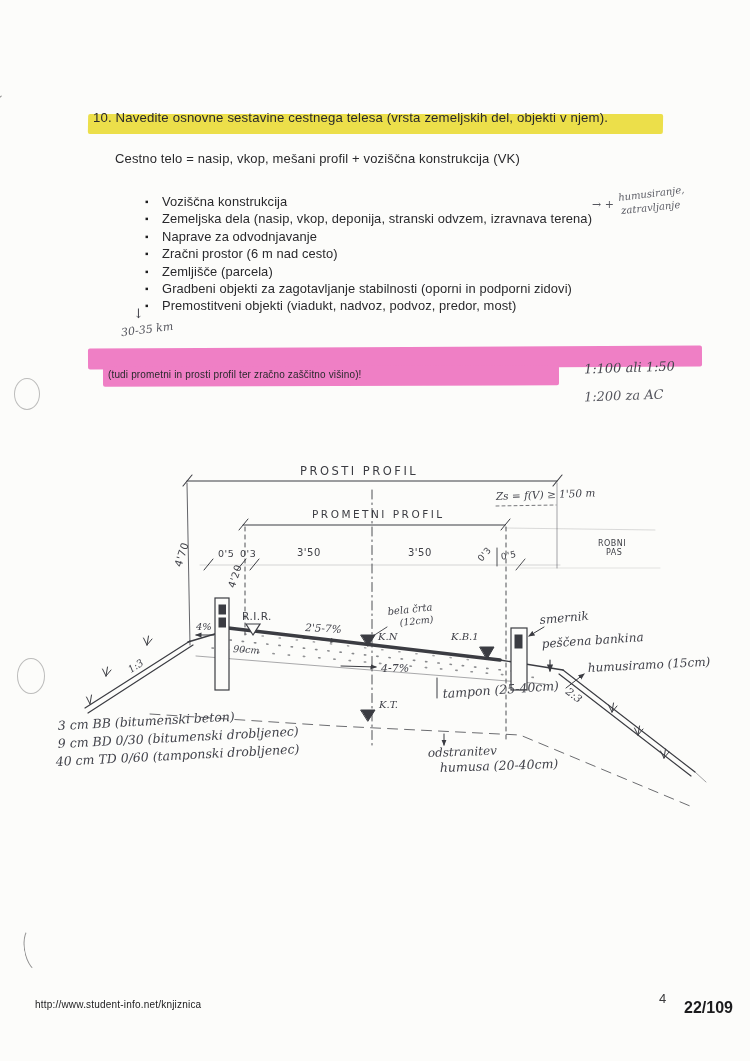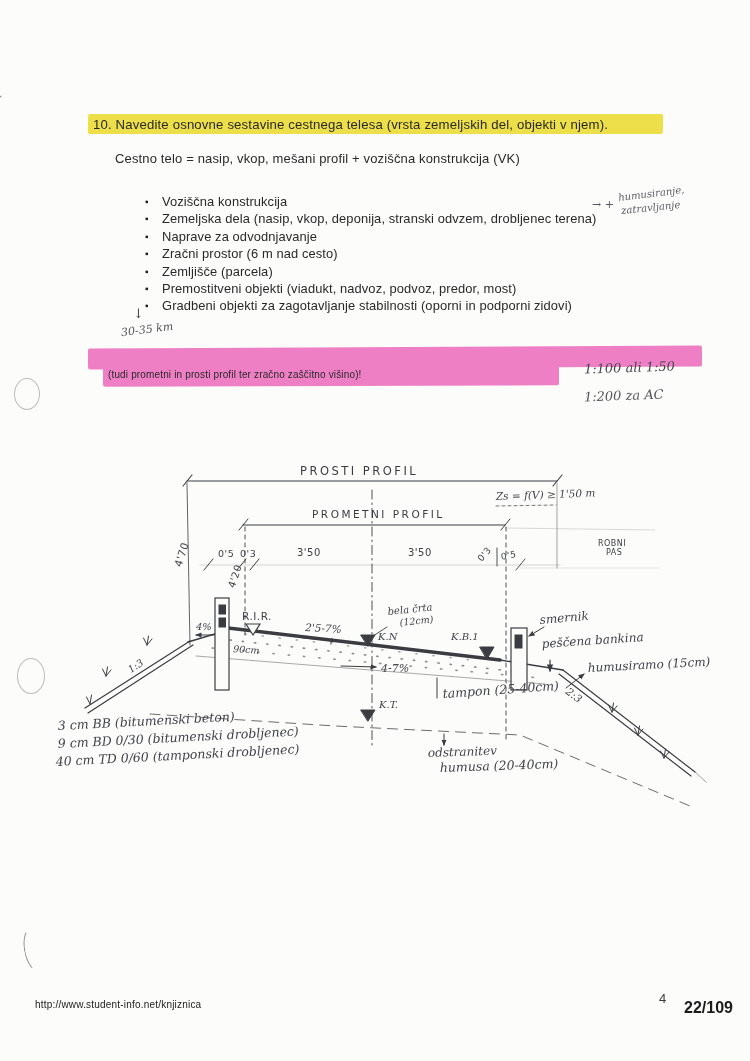--- a/index.html
+++ b/index.html
@@ -29,32 +29,32 @@
 <body>
 
 <div id="page">
 
   <div class="bindmark arcL" style="left:-8px;top:92px;width:24px;height:42px;transform:rotate(14deg);"></div>
   <div class="bindmark ring" style="left:14px;top:378px;width:24px;height:30px;"></div>
   <div class="bindmark ring" style="left:17px;top:658px;width:26px;height:34px;"></div>
   <div class="bindmark arcL" style="left:24px;top:926px;width:22px;height:44px;transform:rotate(-10deg);"></div>
 
   <div class="hl hl-yellow" style="left:88px;top:114px;width:575px;height:20px;"></div>
-  <div class="typed" style="left:93px;top:117px;font-size:13.2px;"><span class="ztext">10. Navedite osnovne sestavine cestnega telesa (vrsta zemeljskih del, objekti v njem).</span></div>
+  <div class="typed" style="left:93px;top:110px;font-size:13.2px;"><span class="ztext">10. Navedite osnovne sestavine cestnega telesa (vrsta zemeljskih del, objekti v njem).</span></div>
 
   <div class="typed" style="left:115px;top:151px;font-size:13px;">Cestno telo = nasip, vkop, mešani profil + voziščna konstrukcija (VK)</div>
 
   <ul class="blist">
     <li>Voziščna konstrukcija</li>
-    <li>Zemeljska dela (nasip, vkop, deponija, stranski odvzem, drobljenec terena)</li>
+    <li>Zemeljska dela (nasip, vkop, deponija, stranski odvzem, izravnava terena)</li>
     <li>Naprave za odvodnjavanje</li>
     <li>Zračni prostor (6 m nad cesto)</li>
     <li>Zemljišče (parcela)</li>
+    <li>Gradbeni objekti za zagotavljanje stabilnosti (oporni in podporni zidovi)</li>
     <li>Premostitveni objekti (viadukt, nadvoz, podvoz, predor, most)</li>
-    <li>Gradbeni objekti za zagotavljanje stabilnosti (oporni in podporni zidovi)</li>
   </ul>
 
   <div class="hand" style="left:592px;top:198px;font-size:11px;color:#55565e;">→ +</div>
   <div class="hand" style="left:618px;top:188px;font-size:10px;transform:rotate(-7deg);color:#5a5b64;">humusiranje,</div>
   <div class="hand" style="left:621px;top:202px;font-size:10px;transform:rotate(-6deg);color:#5a5b64;">zatravljanje</div>
 
   <div class="hand" style="left:133px;top:306px;font-size:13px;">↓</div>
   <div class="hand" style="left:121px;top:323px;font-size:11px;transform:rotate(-7deg);color:#55565e;">30-35 km</div>
 
   <div class="hl hl-pink" style="left:88px;top:347px;width:614px;height:21px;transform:rotate(-.3deg);"></div>

